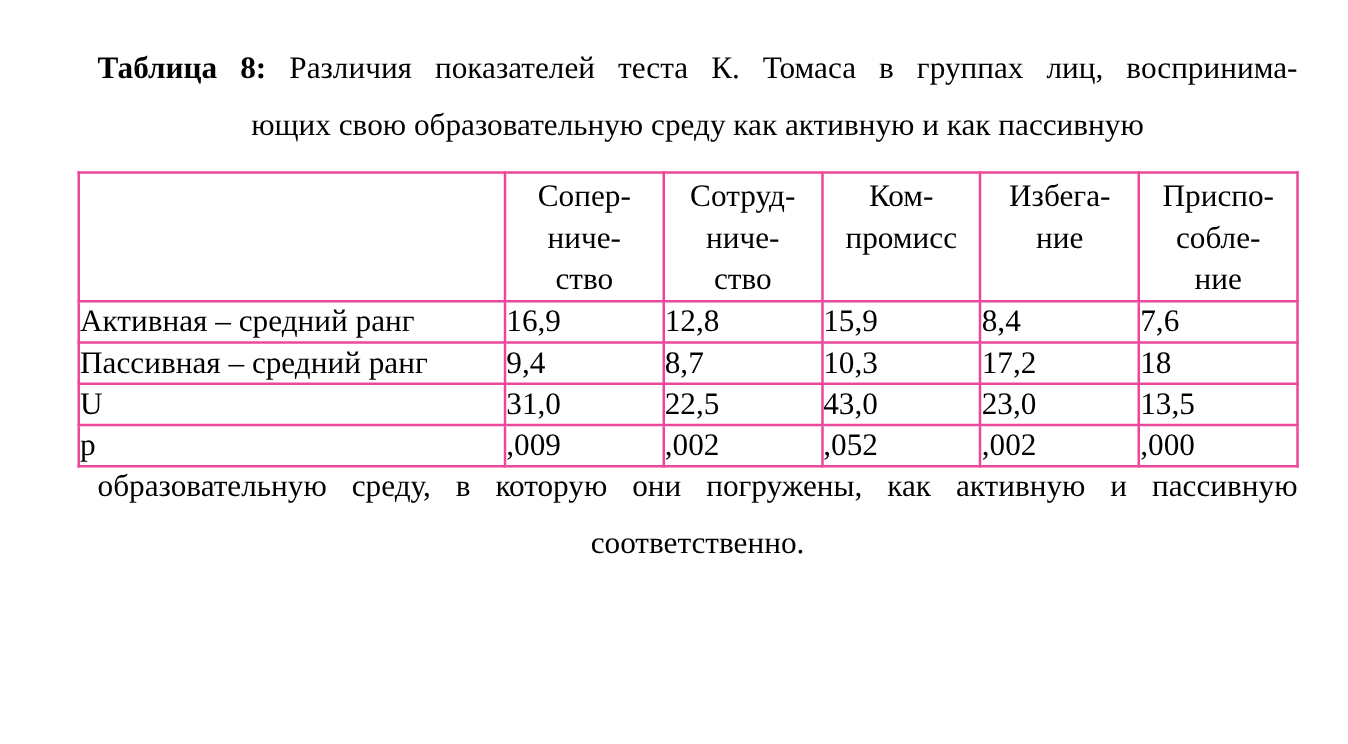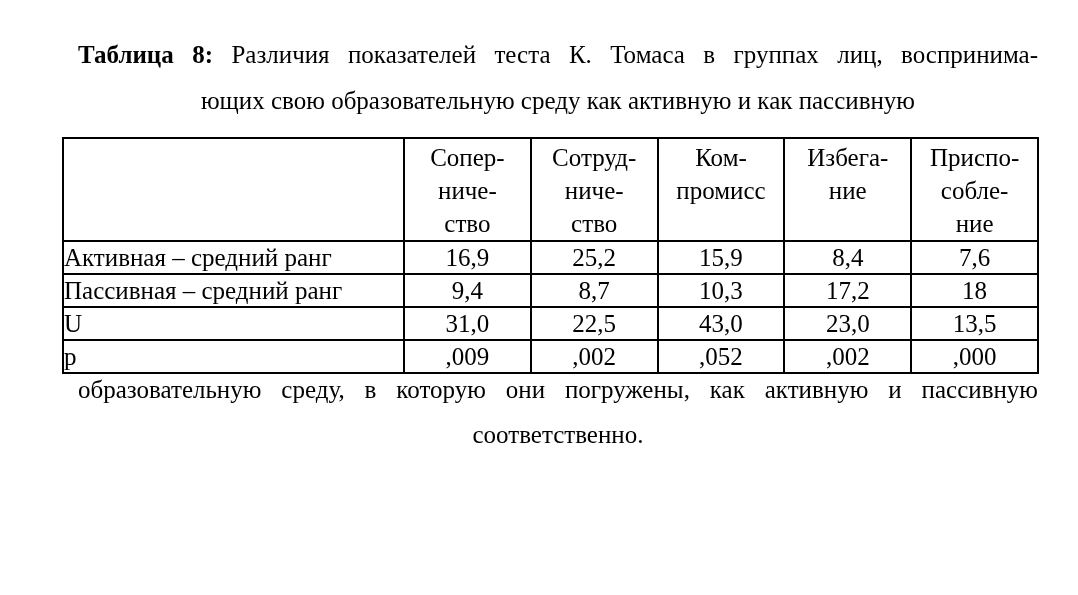--- a/index.html
+++ b/index.html
@@ -42,21 +42,21 @@
     position: absolute;
     left: 62px;
     top: 137px;
     width: 977px;
     border-collapse: collapse;
     table-layout: fixed;
     font-size: 25px;
   }
   table.results th,
   table.results td {
-    border: 2px solid #000000;
+    border: 2px solid #ec4899;
     padding: 0;
     font-weight: normal;
     overflow: hidden;
     margin-left: 24px;
   }
   table.results th {
     height: 97px;
     vertical-align: top;
     text-align: center;
     line-height: 33px;
@@ -65,21 +65,21 @@
   }
   table.results td {
     height: 31px;
     vertical-align: middle;
   }
   td.row-label {
     text-align: left;
     padding-left: 9px;
   }
   td.val {
-    text-align: center;
+    text-align: left;
   }
 </style>
 </head>
 <body>
 
 <div class="page">
 
   <div class="caption">
     <div class="line just"><span class="bold">Таблица 8:</span> <span>Различия показателей теста К. Томаса в группах лиц, воспринима-</span></div>
     <div class="line">ющих свою образовательную среду как активную и как пассивную</div>
@@ -109,21 +109,21 @@
 ние</th>
         <th>Приспо-
 собле-
 ние</th>
       </tr>
     </thead>
     <tbody>
       <tr>
         <td class="row-label">Активная – средний ранг</td>
         <td class="val">16,9</td>
-        <td class="val">25,2</td>
+        <td class="val">12,8</td>
         <td class="val">15,9</td>
         <td class="val">8,4</td>
         <td class="val">7,6</td>
       </tr>
       <tr>
         <td class="row-label">Пассивная – средний ранг</td>
         <td class="val">9,4</td>
         <td class="val">8,7</td>
         <td class="val">10,3</td>
         <td class="val">17,2</td>

